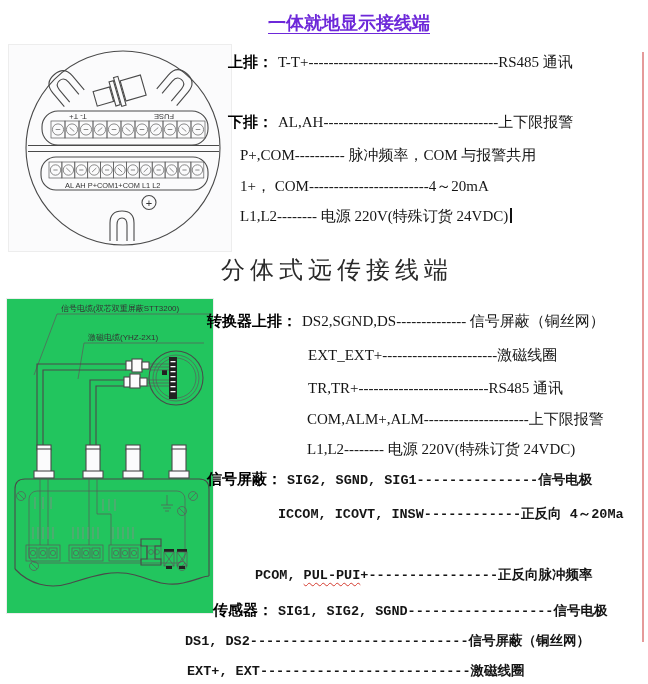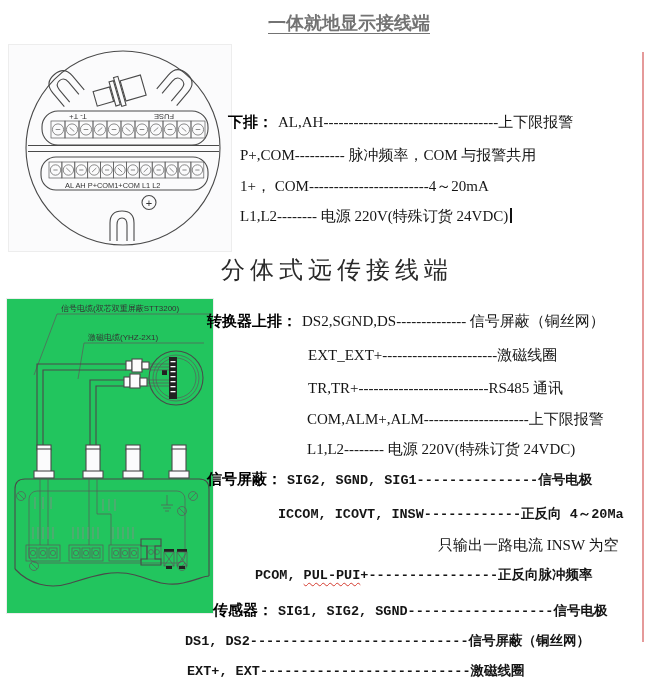--- a/index.html
+++ b/index.html
@@ -1,19 +1,19 @@
 <!DOCTYPE html>
 <html><head>
 <meta charset="utf-8">
 <style>
   html,body{margin:0;padding:0;background:#ffffff;}
   #page{position:relative;width:648px;height:684px;background:#ffffff;overflow:hidden;
         font-family:"Liberation Serif",serif;color:#1a1a1a;}
   .title{position:absolute;left:268px;top:11px;font-family:"Liberation Serif",serif;
-         font-weight:bold;font-size:18px;color:#737373;text-decoration:underline;
+         font-weight:bold;font-size:18px;color:#6d28d9;text-decoration:underline;
          text-underline-offset:4px;white-space:nowrap;}
   .h2{position:absolute;left:221px;top:254px;font-size:24px;letter-spacing:5px;
       color:#2a2a2a;white-space:nowrap;}
   .row{position:absolute;font-size:15px;white-space:nowrap;color:#151515;}
   .row .lbl{font-family:"Liberation Sans",sans-serif;font-weight:bold;font-size:15px;
             margin-right:5px;color:#000;}
   .mono{font-family:"Liberation Mono",monospace;font-size:13.5px;font-weight:bold;}
   .squig{text-decoration:underline wavy #d43b2f;text-decoration-thickness:1px;
          text-underline-offset:3px;}
   .caret{display:inline-block;width:2px;height:15px;background:#111;
@@ -148,20 +148,23 @@
 
       <g transform="translate(112 46) rotate(-16)" class="stf">
         <rect x="-27" y="-7" width="17" height="15"></rect>
         <rect x="-9" y="-12" width="4.5" height="25"></rect>
         <rect x="-3.5" y="-15" width="4.5" height="30"></rect>
         <rect x="2" y="-10" width="21" height="21"></rect>
       </g>
     </svg>
   </div>
 
+  <div class="row" style="left:228px;top:53px">
+    <span class="lbl">上排：</span><span>T-T+--------------------------------------RS485 通讯</span>
+  </div>
   <div class="row" style="left:240px;top:146px">
     <span>P+,COM---------- 脉冲频率，COM 与报警共用</span>
   </div>
   <div class="row" style="left:228px;top:113px">
     <span class="lbl">下排：</span><span>AL,AH-----------------------------------上下限报警</span>
   </div>
   <div class="row" style="left:240px;top:177px">
     <span>1+， COM------------------------4～20mA</span>
   </div>
   <div class="row" style="left:240px;top:207px">
@@ -361,23 +364,20 @@
   </div>
   <div class="row" style="left:307px;top:440px">
     <span>L1,L2-------- 电源 220V(特殊订货 24VDC)</span>
   </div>
   <div class="row" style="left:207px;top:470px">
     <span class="lbl">信号屏蔽：</span><span class="mono">SIG2, SGND, SIG1---------------信号电极</span>
   </div>
   <div class="row mono" style="left:278px;top:505px">
     <span>ICCOM, ICOVT, INSW------------正反向 4～20Ma</span>
   </div>
-  <div class="row" style="left:438px;top:536px">
-    <span>只输出一路电流 INSW 为空</span>
-  </div>
   <div class="row mono" style="left:255px;top:566px">
     <span>PCOM, </span><span class="squig">PUL-PUI</span><span>+----------------正反向脉冲频率</span>
   </div>
   <div class="row" style="left:213px;top:601px">
     <span class="lbl">传感器：</span><span class="mono">SIG1, SIG2, SGND------------------信号电极</span>
   </div>
   <div class="row mono" style="left:185px;top:632px">
     <span>DS1, DS2---------------------------信号屏蔽（铜丝网）</span>
   </div>
   <div class="row mono" style="left:187px;top:662px">

